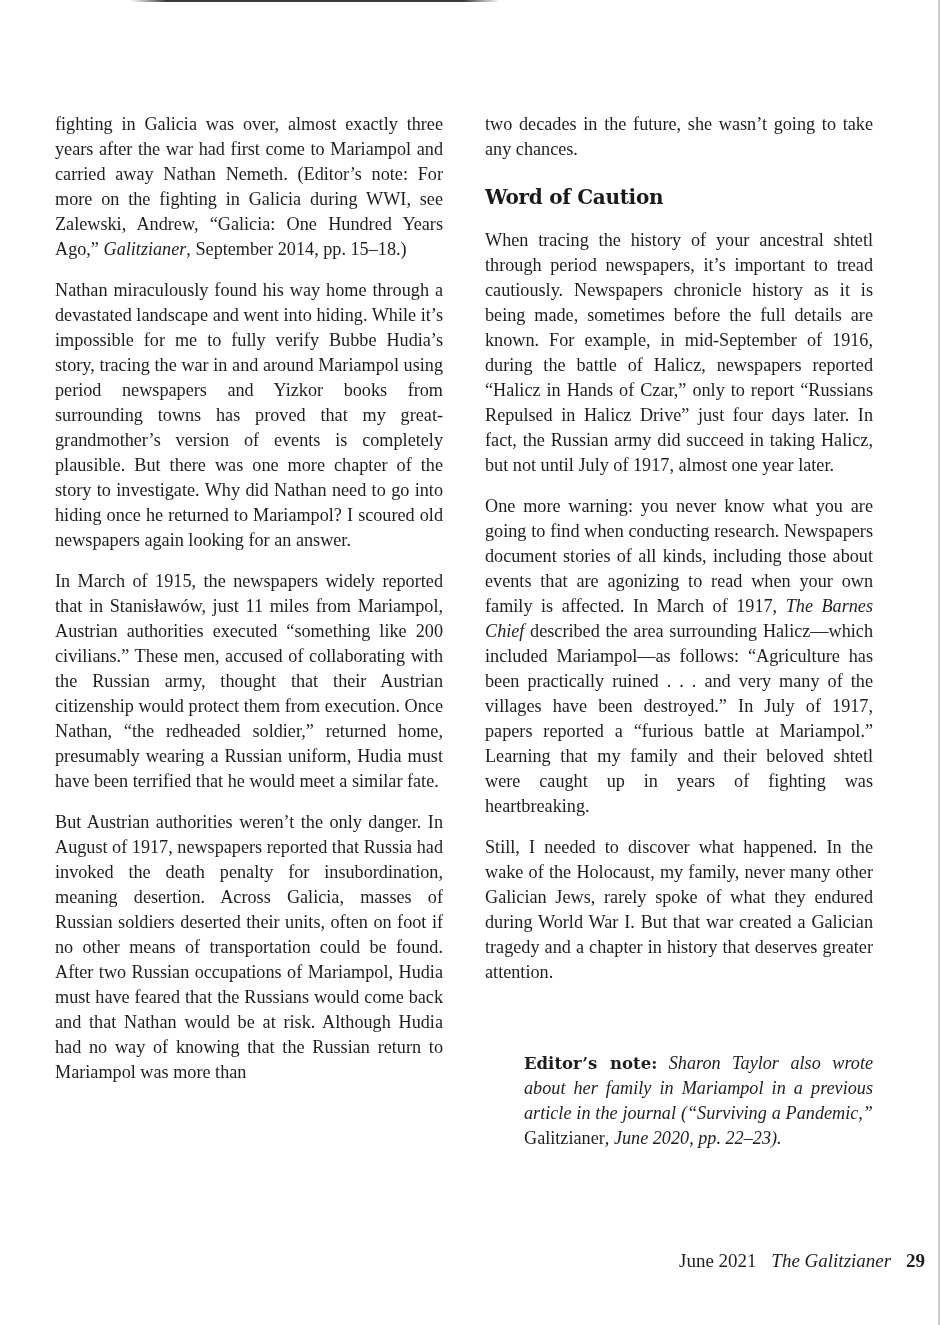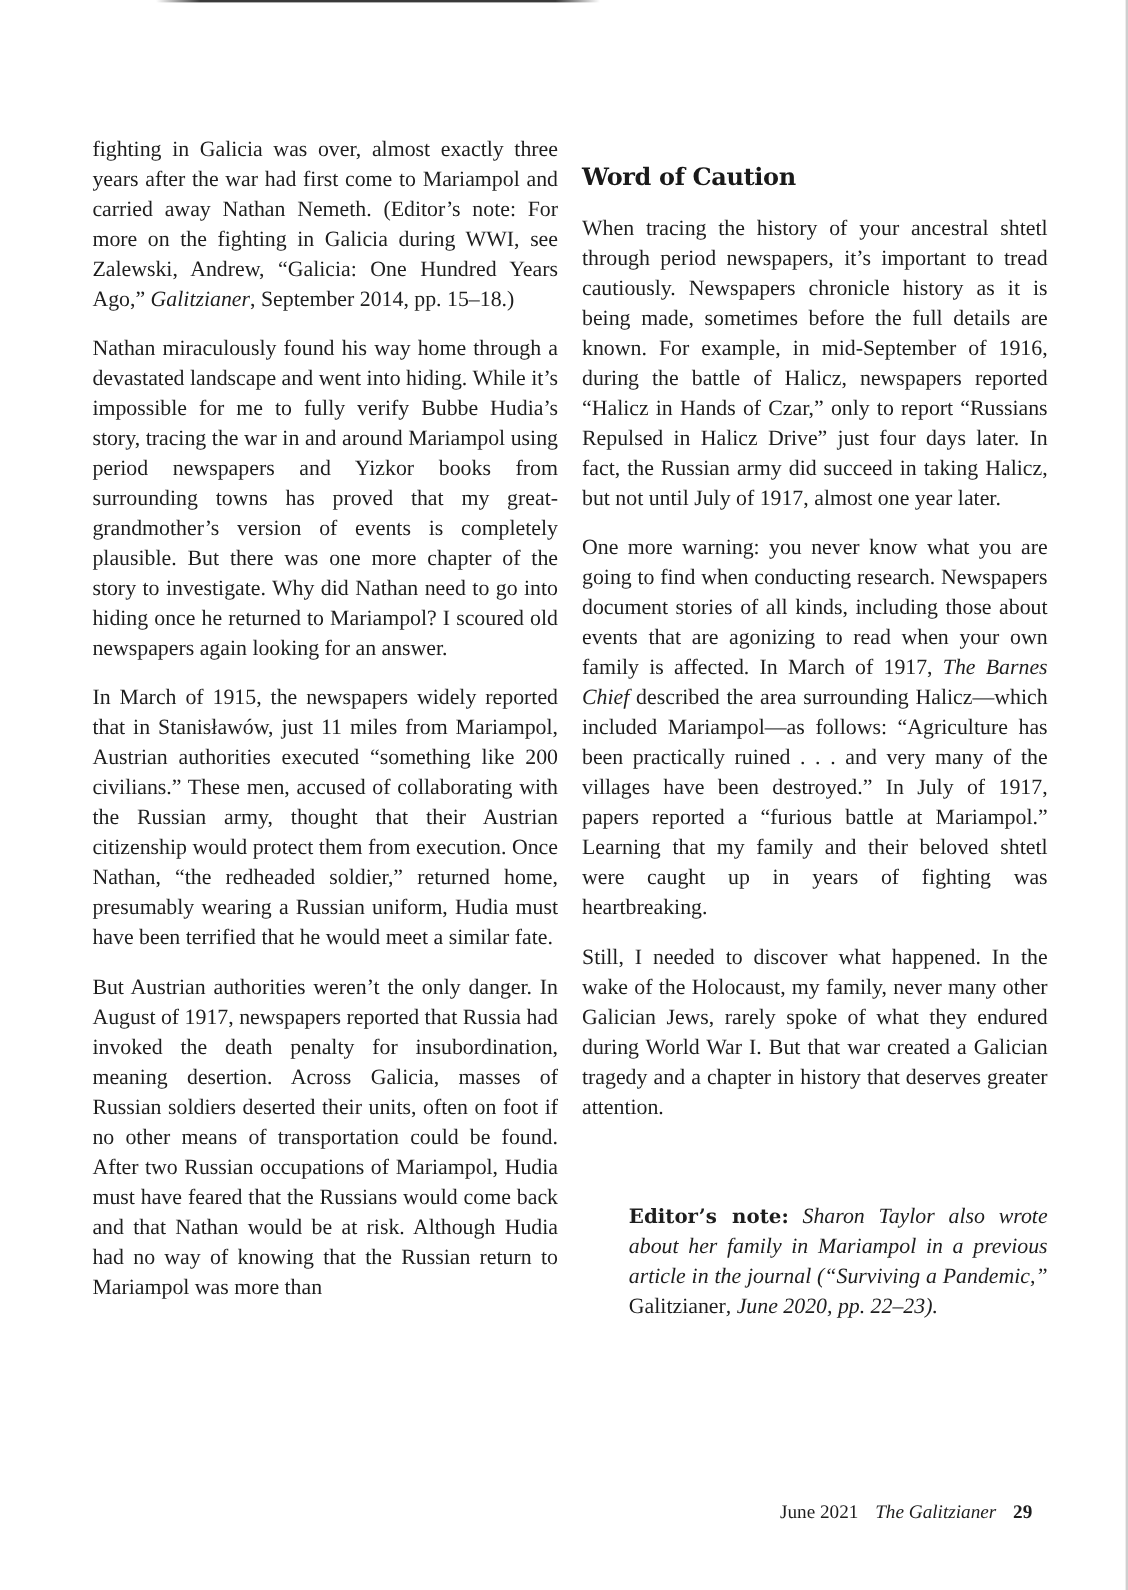--- a/index.html
+++ b/index.html
@@ -31,21 +31,21 @@
       height: 1325px;
       background: #cfcfcf;
     }
     .column {
       position: absolute;
       top: 112px;
       width: 388px;
       font-size: 18.2px;
       line-height: 25px;
     }
-    .col-left { left: 77px; }
+    .col-left { left: 55px; }
     .col-right { left: 485px; }
     .para {
       margin: 0 0 16px 0;
       text-align: justify;
       hyphens: manual;
     }
     .section-heading {
       font-family: "DejaVu Serif", "Liberation Serif", serif;
       font-weight: bold;
       font-size: 20px;
@@ -61,23 +61,23 @@
       text-align: justify;
       margin-left: 39px;
     }
     .editors-note .label {
       font-family: "DejaVu Serif", "Liberation Serif", serif;
       font-weight: bold;
       font-size: 16.5px;
     }
     .footer {
       position: absolute;
-      left: 650px;
+      left: 679px;
       top: 1250px;
-      font-size: 16px;
+      font-size: 19px;
       line-height: 22px;
       white-space: nowrap;
     }
     .footer .issue { margin-right: 10px; }
     .footer .journal { font-style: italic; margin-right: 10px; }
     .footer .pagenum { font-weight: bold; }
   </style>
 </head>
 <body>
 
@@ -87,20 +87,21 @@
 <div class="column col-left">
   <p class="para"><span>fighting in Galicia was over, almost exactly three years after the war had first come to Mariampol and carried away Nathan Nemeth. (Editor’s note: For more on the fighting in Galicia during WWI, see Zalewski, Andrew, “Galicia: One Hundred Years Ago,” </span><em>Galitzianer</em><span>, September 2014, pp. 15–18.)</span></p>
 
 
   <p class="para">Nathan miraculously found his way home through a devastated landscape and went into hiding. While it’s impossible for me to fully verify Bubbe Hudia’s story, tracing the war in and around Mariampol using period newspapers and Yizkor books from surrounding towns has proved that my great-grandmother’s version of events is completely plausible. But there was one more chapter of the story to investigate. Why did Na­than need to go into hiding once he returned to Mariampol? I scoured old newspapers again look­ing for an answer.</p>
   <p class="para">In March of 1915, the newspapers widely reported that in Stanisławów, just 11 miles from Mari­ampol, Austrian authorities executed “something like 200 civilians.” These men, accused of collabo­rating with the Russian army, thought that their Austrian citizenship would protect them from ex­ecution. Once Nathan, “the redheaded soldier,” returned home, presumably wearing a Russian uniform, Hudia must have been terrified that he would meet a similar fate.</p>
   <p class="para">But Austrian authorities weren’t the only danger. In August of 1917, newspapers reported that Rus­sia had invoked the death penalty for insubordi­nation, meaning desertion. Across Galicia, masses of Russian soldiers deserted their units, often on foot if no other means of transportation could be found. After two Russian occupations of Mari­ampol, Hudia must have feared that the Russians would come back and that Nathan would be at risk. Although Hudia had no way of knowing that the Russian return to Mariampol was more than</p>
 </div>
 
 <div class="column col-right">
+  <p class="para">two decades in the future, she wasn’t going to take any chances.</p>
 
   <h2 class="section-heading">Word of Caution</h2>
 
   <p class="para">When tracing the history of your ancestral shtetl through period newspapers, it’s important to tread cautiously. Newspapers chronicle history as it is being made, sometimes before the full details are known. For example, in mid-September of 1916, during the battle of Halicz, newspapers re­ported “Halicz in Hands of Czar,” only to report “Russians Repulsed in Halicz Drive” just four days later. In fact, the Russian army did succeed in taking Halicz, but not until July of 1917, almost one year later.</p>
   <p class="para"><span>One more warning: you never know what you are going to find when conducting research. Newspa­pers document stories of all kinds, including those about events that are agonizing to read when your own family is affected. In March of 1917, </span><em>The Barnes Chief</em><span> described the area surrounding Halicz—which included Mariampol—as follows: “Agriculture has been practically ruined . . . and very many of the villages have been destroyed.” In July of 1917, papers reported a “furious battle at Mariampol.” Learning that my family and their beloved shtetl were caught up in years of fighting was heartbreaking.</span></p>
   <p class="para">Still, I needed to discover what happened. In the wake of the Holocaust, my family, never many other Galician Jews, rarely spoke of what they endured during World War I. But that war created a Gali­cian tragedy and a chapter in history that deserves greater attention.</p>
 
   <p class="para editors-note"><span class="label">Editor’s note:</span><em> Sharon Taylor also wrote about her fam­ily in Mariampol in a previous article in the journal (“Surviving a Pandemic,” </em><span>Galitzianer</span><em>, June 2020, pp. 22–23).</em></p>
 </div>
 

